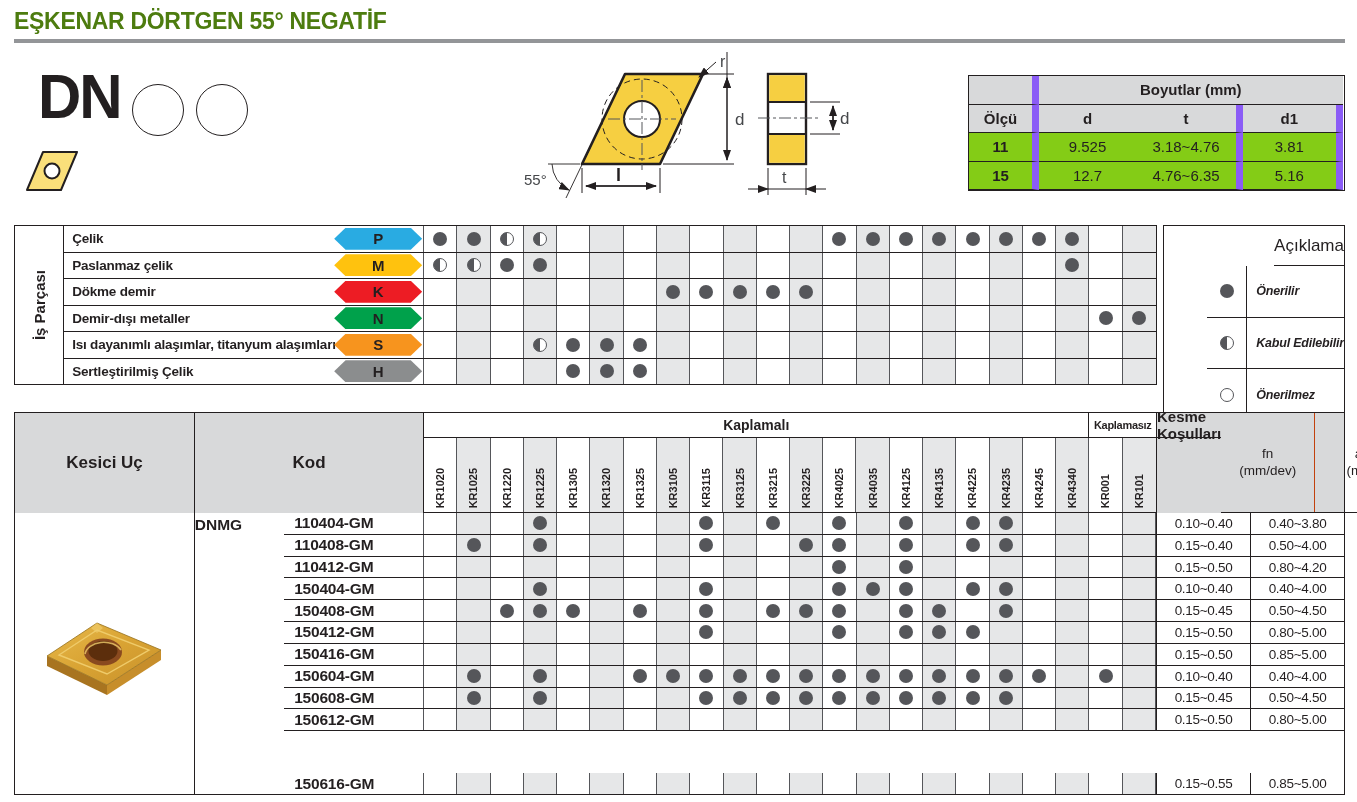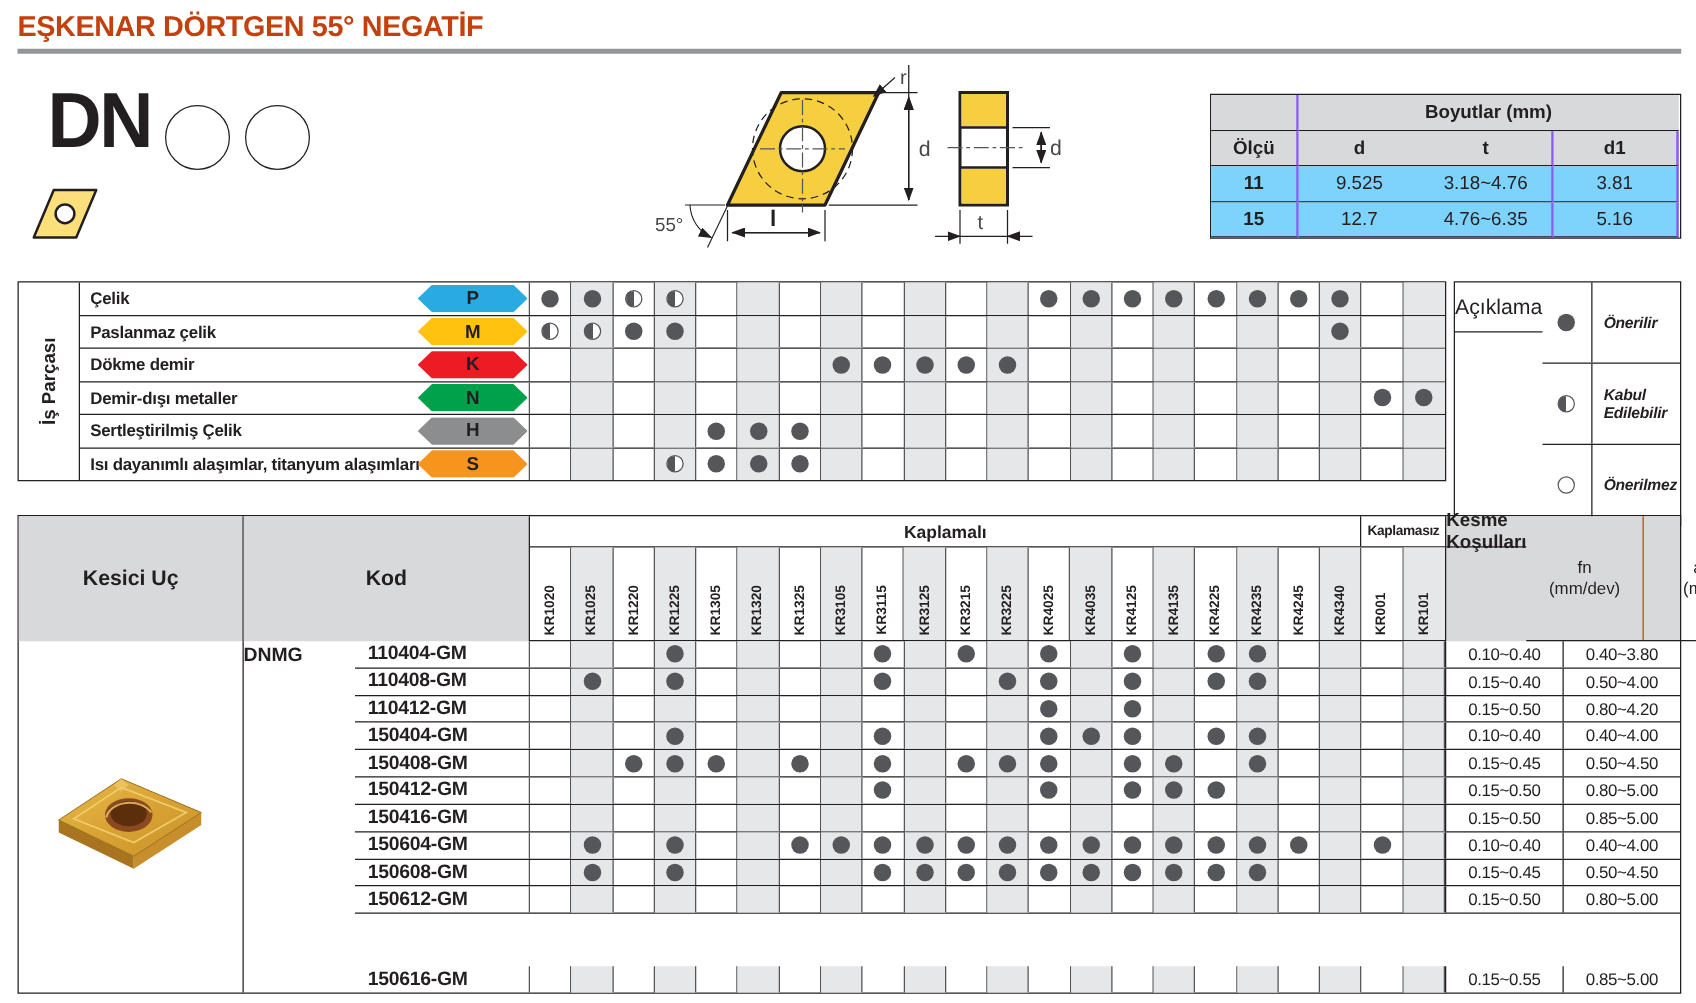--- a/index.html
+++ b/index.html
@@ -1,35 +1,35 @@
 <!DOCTYPE html>
 <html><head>
 <meta charset="utf-8">
 <style>
   html,body{margin:0;padding:0;background:#fff;}
   *{box-sizing:border-box;}
   .page{position:relative;width:1357px;height:802px;background:#fff;
         font-family:"Liberation Sans","DejaVu Sans",sans-serif;color:#231F20;overflow:hidden;}
   
-  .title{position:absolute;left:14px;top:8px;font-size:23px;font-weight:700;letter-spacing:-0.3px;color:#c2410c;}
+  .title{position:absolute;left:14px;top:8px;font-size:23px;font-weight:700;letter-spacing:-0.3px;color:#4d7c0f;}
   .title-rule{position:absolute;left:14px;top:39px;width:1331px;height:4px;background:#939598;}
   .dn{position:absolute;left:38px;top:62px;font-size:60px;font-weight:800;letter-spacing:-2px;color:#231F20;transform:scaleY(1.04);}
   .circ{position:absolute;top:84px;width:52px;height:52px;border:1.6px solid #231F20;border-radius:50%;background:#fff;}
   .c1{left:132px;} .c2{left:196px;}
   .shape-ico{position:absolute;left:24px;top:147px;}
   .draw{position:absolute;left:520px;top:52px;}
   
   .dims{position:absolute;left:968px;top:75px;width:377px;border:1.5px solid #231F20;
         display:grid;grid-template-columns:70px 97px 107px 99.5px;grid-auto-rows:28.5px;}
-  .dims>div{border-right:2px solid #8b5cf6;border-bottom:1px solid #231F20;display:flex;align-items:center;justify-content:center;font-size:15px;}
+  .dims>div{border-right:7px solid #8b5cf6;border-bottom:1px solid #231F20;display:flex;align-items:center;justify-content:center;font-size:15px;}
   .dims>div:nth-child(4n+4){border-right:none;}
   .dhead{background:#D8D9DA;font-weight:700;font-size:16px;text-align:center;}
   .dims .corner{background:#D8D9DA;}
   .dims .span3{grid-column:2/5;border-right:none;}
-  .dcell{background:#7dd3fc;font-weight:500;}
+  .dcell{background:#84cc16;font-weight:500;}
   .dcell.bold{font-weight:700;}
   
   .wp{position:absolute;left:14px;top:225px;width:1143px;height:160px;border:1.5px solid #231F20;display:flex;}
   .wp-side{width:51px;border-right:1px solid #231F20;display:flex;align-items:center;justify-content:center;}
   .wp-side span{writing-mode:vertical-rl;transform:rotate(180deg);font-weight:700;font-size:15px;}
   .wp-rows{flex:1;display:flex;flex-direction:column;}
   .wp-row{flex:1;display:flex;border-bottom:1px solid #231F20;}
   .wp-row:last-child{border-bottom:none;}
   .mat{width:360px;border-right:1px solid #55565A;display:flex;align-items:center;position:relative;}
   .mat .mlabel{padding-left:8px;font-weight:700;font-size:13.5px;letter-spacing:-0.2px;}
@@ -37,21 +37,21 @@
        clip-path:polygon(13% 0,87% 0,100% 50%,87% 100%,13% 100%,0 50%);
        display:flex;align-items:center;justify-content:center;font-weight:700;font-size:15px;color:#231F20;}
   .mcell{flex:0 0 33.27px;border-right:1px solid #55565A;display:flex;align-items:center;justify-content:center;}
   .mcell:last-child{border-right:none;}
   .stripe{background:#E6E7E8;}
   .dot{width:14px;height:14px;border-radius:50%;}
   .dot-full{background:#55565A;}
   .dot-half{border:1.5px solid #55565A;background:linear-gradient(90deg,#55565A 50%,#fff 50%);}
   .dot-empty{border:1.5px solid #55565A;background:#fff;}
   
-  .legend{position:absolute;left:1163px;top:225px;width:182px;height:196px;border:1.5px solid #231F20;display:flex;flex-direction:row;}
+  .legend{position:absolute;left:1163px;top:225px;width:182px;height:196px;border:1.5px solid #231F20;display:flex;flex-direction:column;align-items:flex-end;}
   .leg-title{height:40px;border-bottom:1px solid #231F20;display:flex;align-items:center;justify-content:center;font-size:17px;}
   .leg-item{flex:1;display:flex;border-bottom:1px solid #231F20;}
   .leg-item:last-child{border-bottom:none;}
   .leg-sym{width:40px;border-right:1px solid #231F20;display:flex;align-items:center;justify-content:center;}
   .leg-lab{flex:1;display:flex;align-items:center;padding-left:9px;font-weight:700;font-size:12.5px;letter-spacing:-0.2px;}
   
   .cat{position:absolute;left:14px;top:412px;width:1331px;height:383px;border:1.5px solid #231F20;display:flex;flex-direction:column;}
   .cat-head{height:100px;display:flex;}
   .h-insert{width:181px;background:#D8D9DA;border-right:1px solid #231F20;display:flex;align-items:center;justify-content:center;font-weight:700;font-size:17px;}
   .h-kod{width:230px;background:#D8D9DA;border-right:1px solid #231F20;display:flex;align-items:center;justify-content:center;font-weight:700;font-size:17px;}
@@ -330,63 +330,63 @@
           <div class="mcell stripe"></div>
           <div class="mcell">
             <span class="dot dot-full"></span>
           </div>
           <div class="mcell stripe">
             <span class="dot dot-full"></span>
           </div>
         </div>
         <div class="wp-row">
           <div class="mat">
+            <span class="mlabel">Isı dayanımlı alaşımlar, titanyum alaşımları</span>
+            <span class="hex" style="background: rgb(247, 148, 30);">S</span>
+          </div>
+          <div class="mcell"></div>
+          <div class="mcell stripe"></div>
+          <div class="mcell"></div>
+          <div class="mcell stripe">
+            <span class="dot dot-half"></span>
+          </div>
+          <div class="mcell">
+            <span class="dot dot-full"></span>
+          </div>
+          <div class="mcell stripe">
+            <span class="dot dot-full"></span>
+          </div>
+          <div class="mcell">
+            <span class="dot dot-full"></span>
+          </div>
+          <div class="mcell stripe"></div>
+          <div class="mcell"></div>
+          <div class="mcell stripe"></div>
+          <div class="mcell"></div>
+          <div class="mcell stripe"></div>
+          <div class="mcell"></div>
+          <div class="mcell stripe"></div>
+          <div class="mcell"></div>
+          <div class="mcell stripe"></div>
+          <div class="mcell"></div>
+          <div class="mcell stripe"></div>
+          <div class="mcell"></div>
+          <div class="mcell stripe"></div>
+          <div class="mcell"></div>
+          <div class="mcell stripe"></div>
+        </div>
+        <div class="wp-row">
+          <div class="mat">
             <span class="mlabel">Sertleştirilmiş Çelik</span>
             <span class="hex" style="background: rgb(139, 141, 142);">H</span>
           </div>
           <div class="mcell"></div>
           <div class="mcell stripe"></div>
           <div class="mcell"></div>
           <div class="mcell stripe"></div>
-          <div class="mcell">
-            <span class="dot dot-full"></span>
-          </div>
-          <div class="mcell stripe">
-            <span class="dot dot-full"></span>
-          </div>
-          <div class="mcell">
-            <span class="dot dot-full"></span>
-          </div>
-          <div class="mcell stripe"></div>
-          <div class="mcell"></div>
-          <div class="mcell stripe"></div>
-          <div class="mcell"></div>
-          <div class="mcell stripe"></div>
-          <div class="mcell"></div>
-          <div class="mcell stripe"></div>
-          <div class="mcell"></div>
-          <div class="mcell stripe"></div>
-          <div class="mcell"></div>
-          <div class="mcell stripe"></div>
-          <div class="mcell"></div>
-          <div class="mcell stripe"></div>
-          <div class="mcell"></div>
-          <div class="mcell stripe"></div>
-        </div>
-        <div class="wp-row">
-          <div class="mat">
-            <span class="mlabel">Isı dayanımlı alaşımlar, titanyum alaşımları</span>
-            <span class="hex" style="background: rgb(247, 148, 30);">S</span>
-          </div>
-          <div class="mcell"></div>
-          <div class="mcell stripe"></div>
-          <div class="mcell"></div>
-          <div class="mcell stripe">
-            <span class="dot dot-half"></span>
-          </div>
           <div class="mcell">
             <span class="dot dot-full"></span>
           </div>
           <div class="mcell stripe">
             <span class="dot dot-full"></span>
           </div>
           <div class="mcell">
             <span class="dot dot-full"></span>
           </div>
           <div class="mcell stripe"></div>

